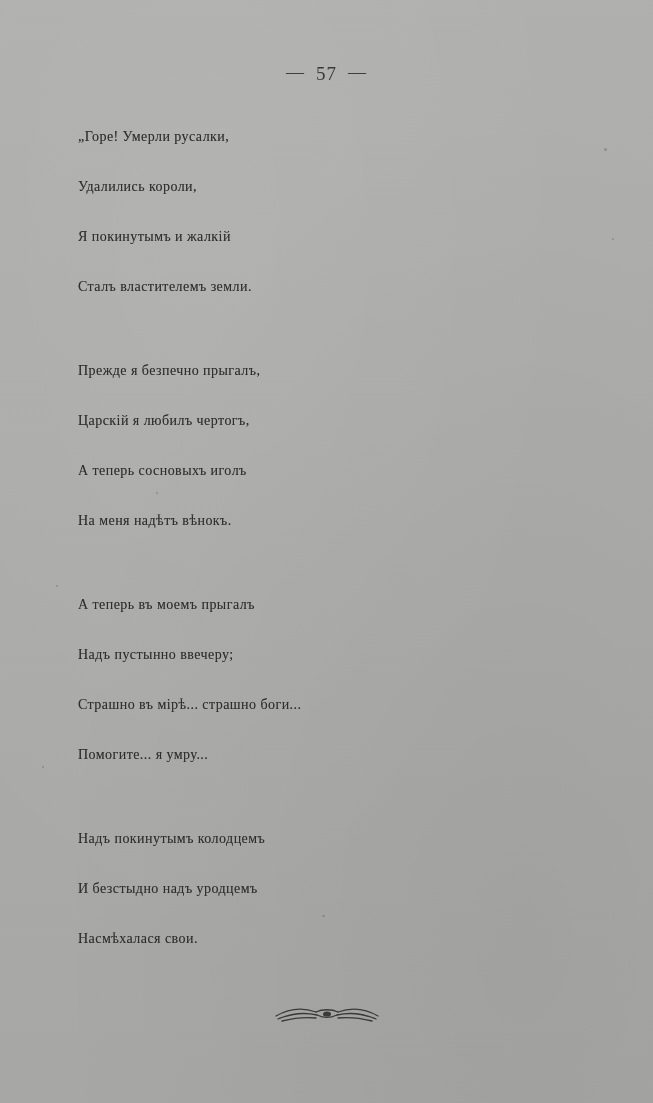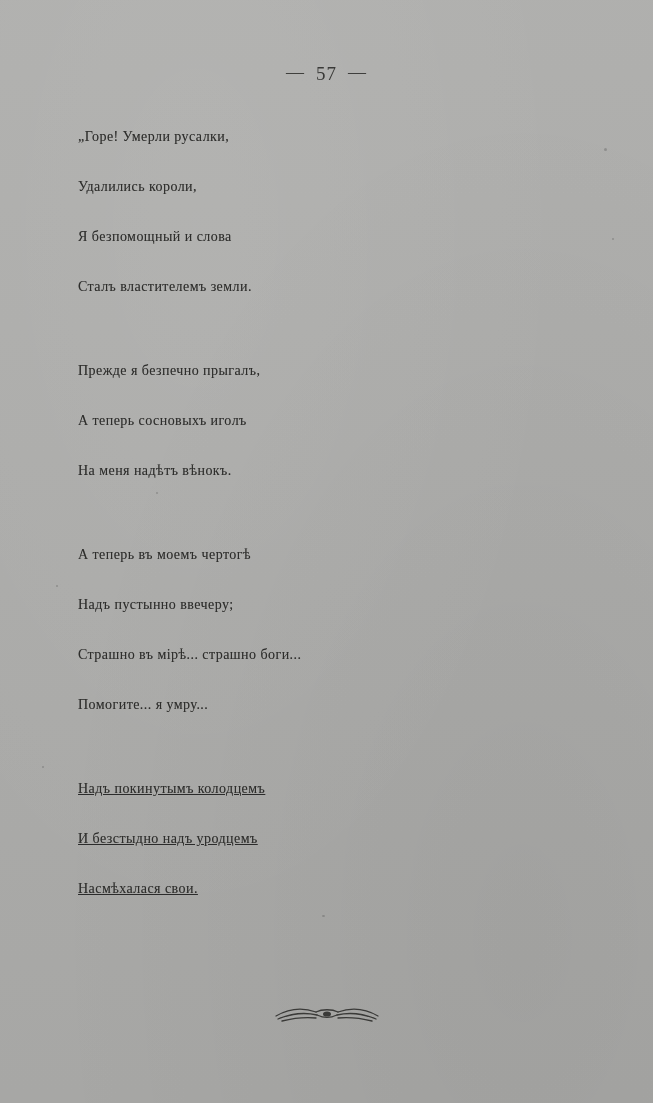--- a/index.html
+++ b/index.html
@@ -47,21 +47,20 @@
     position: absolute;
     top: 112px;
     left: 78px;
     width: 520px;
   }
   .stanza {
     margin-bottom: 34px;
   }
   .stanza:last-child {
     margin-bottom: 0;
-    text-decoration: underline;
   }
   .line {
     font-size: 14px;
     line-height: 50px;
     letter-spacing: 0.45px;
     white-space: pre;
     color: #2e2e2c;
     text-shadow: 0 0 0.6px rgba(40,40,40,0.35);
   }
   .ornament {
@@ -102,32 +101,33 @@
 
 <div class="folio">
   <span class="dash">—</span><span class="num">57</span><span class="dash">—</span>
 </div>
 
 <div class="poem">
 
   <div class="stanza">
     <div class="line">„Горе! Умерли русалки,</div>
     <div class="line">Удалились короли,</div>
-    <div class="line">Я безпомощный и слова</div>
+    <div class="line">Я покинутымъ и жалкiй</div>
     <div class="line">Сталъ властителемъ земли.</div>
   </div>
 
   <div class="stanza">
     <div class="line">Прежде я безпечно прыгалъ,</div>
+    <div class="line">Царскiй я любилъ чертогъ,</div>
     <div class="line">А теперь сосновыхъ иголъ</div>
     <div class="line">На меня надѣтъ вѣнокъ.</div>
   </div>
 
   <div class="stanza">
-    <div class="line">А теперь въ моемъ чертогѣ</div>
+    <div class="line">А теперь въ моемъ прыгалъ</div>
     <div class="line">Надъ пустынно ввечеру;</div>
     <div class="line">Страшно въ мiрѣ... страшно боги...</div>
     <div class="line">Помогите... я умру...</div>
   </div>
 
   <div class="stanza">
     <div class="line">Надъ покинутымъ колодцемъ</div>
     <div class="line">И безстыдно надъ уродцемъ</div>
     <div class="line">Насмѣхалася свои.</div>
   </div>

